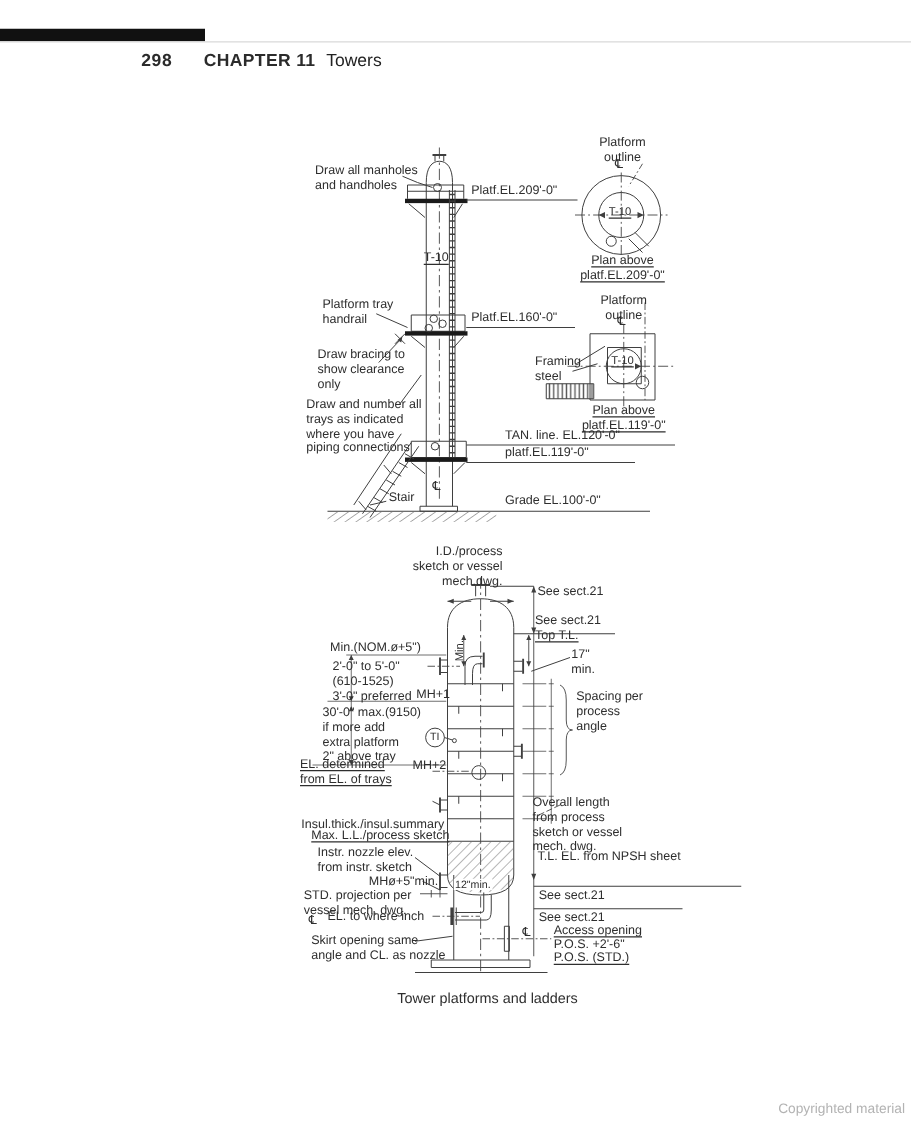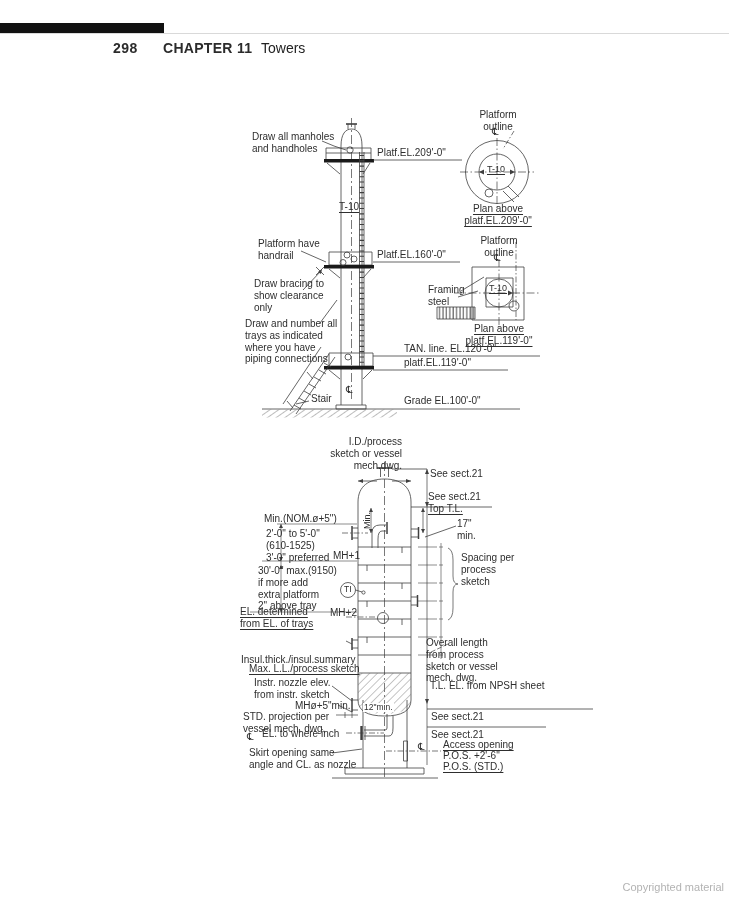--- a/index.html
+++ b/index.html
@@ -262,21 +262,21 @@
       <line x1="281" y1="561" x2="281" y2="612" stroke-width="0.6"></line>
       <path d="M281,524 l-2,4 h4 z M281,561 l-2,-4 h4 z M281,565 l-2,4 h4 z M281,612 l-2,-4 h4 z" fill="#3f3f3f" stroke="none"></path>
     </g>
   </svg>
 
   <div id="labels-layer">
       <div class="lbl" style="left: 252px; top: 131px;">Draw all manholes
 and handholes</div>
       <div class="lbl" style="left: 377px; top: 147px;">Platf.EL.209'-0"</div>
       <div class="lbl u" style="left: 339px; top: 201px;">T-10</div>
-      <div class="lbl" style="left: 258px; top: 238px;">Platform have
+      <div class="lbl" style="left: 258px; top: 238px;">Platform tray
 handrail</div>
       <div class="lbl" style="left: 377px; top: 249px;">Platf.EL.160'-0"</div>
       <div class="lbl" style="left: 254px; top: 278px;">Draw bracing to
 show clearance
 only</div>
       <div class="lbl" style="left: 245px; top: 318px;">Draw and number all
 trays as indicated
 where you have
 piping connections</div>
       <div class="lbl" style="left: 404px; top: 343px;">TAN. line. EL.120'-0"</div>
@@ -307,21 +307,21 @@
       <div class="lbl" style="left: 264px; top: 513px;">Min.(NOM.ø+5")</div>
       <div class="lbl" style="left: 333px; top: 516px; margin-top: 34px;">MH+1</div>
       <div class="lbl" style="left: 362px; top: 529px; font-size: 9px; transform: rotate(-90deg); transform-origin: left top;">Min.</div>
       <div class="lbl" style="left: 266px; top: 528px;">2'-0" to 5'-0"
 (610-1525)
 3'-0" preferred</div>
       <div class="lbl" style="left: 457px; top: 518px;">17"
 min.</div>
       <div class="lbl" style="left: 461px; top: 552px;">Spacing per
 process
-sketch</div>
+angle</div>
       <div class="lbl" style="left: 258px; top: 565px;">30'-0" max.(9150)
 if more add
 extra platform
 2" above tray</div>
       <div class="lbl" style="left: 344px; top: 584px; font-size: 8.5px;">TI</div>
       <div class="lbl u" style="left: 240px; top: 606px;">EL. determined
 from EL. of trays</div>
       <div class="lbl" style="left: 330px; top: 607px;">MH+2</div>
       <div class="lbl" style="left: 241px; top: 637px; margin-top: 17px;">Insul.thick./insul.summary</div>
       <div class="lbl" style="left: 426px; top: 637px;">Overall length
@@ -341,14 +341,15 @@
       <div class="lbl" style="left: 262px; top: 728px;">EL. to where inch</div>
       <div class="lbl" style="left: 431px; top: 729px;">See sect.21</div>
       <div class="lbl cl" style="left: 418px; top: 741px;">℄</div>
       <div class="lbl u" style="left: 443px; top: 739px; text-decoration: underline;">Access opening</div>
       <div class="lbl" style="left: 443px; top: 750px;">P.O.S. +2'-6"</div>
       <div class="lbl u" style="left: 443px; top: 761px;">P.O.S. (STD.)</div>
       <div class="lbl" style="left: 249px; top: 747px;">Skirt opening same
 angle and CL. as nozzle</div>
     </div>
 
+  <div id="caption">Tower platforms and ladders</div>
   <div id="copyright">Copyrighted material</div>
 </div>
 
 </body></html>

